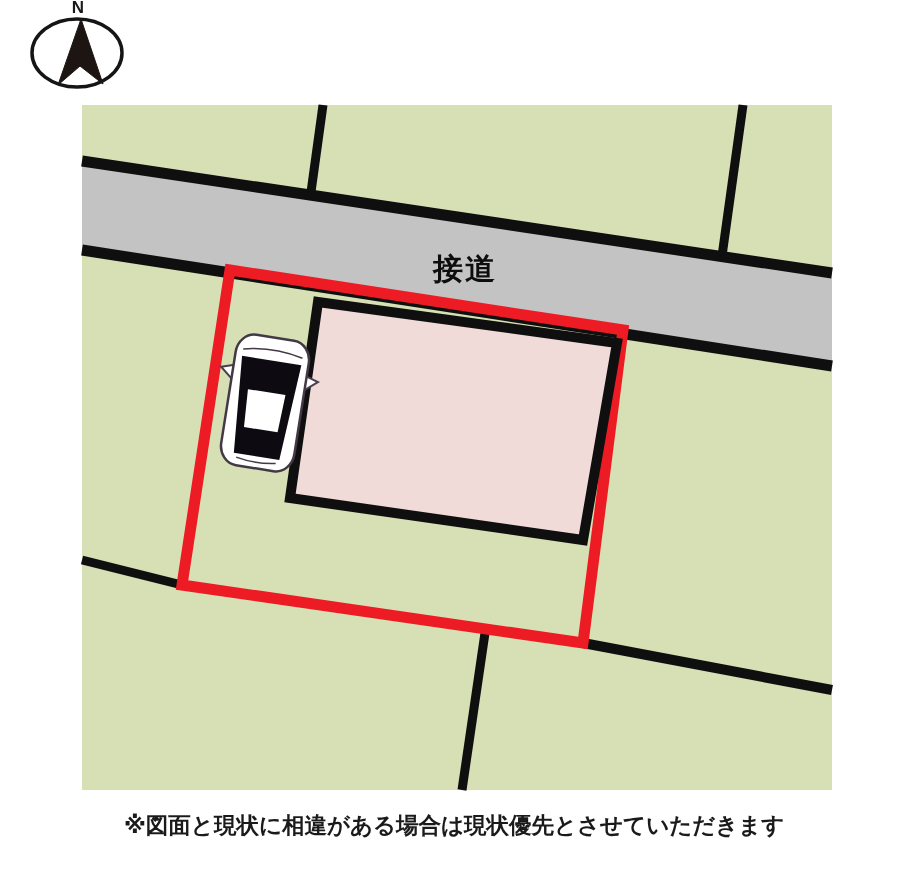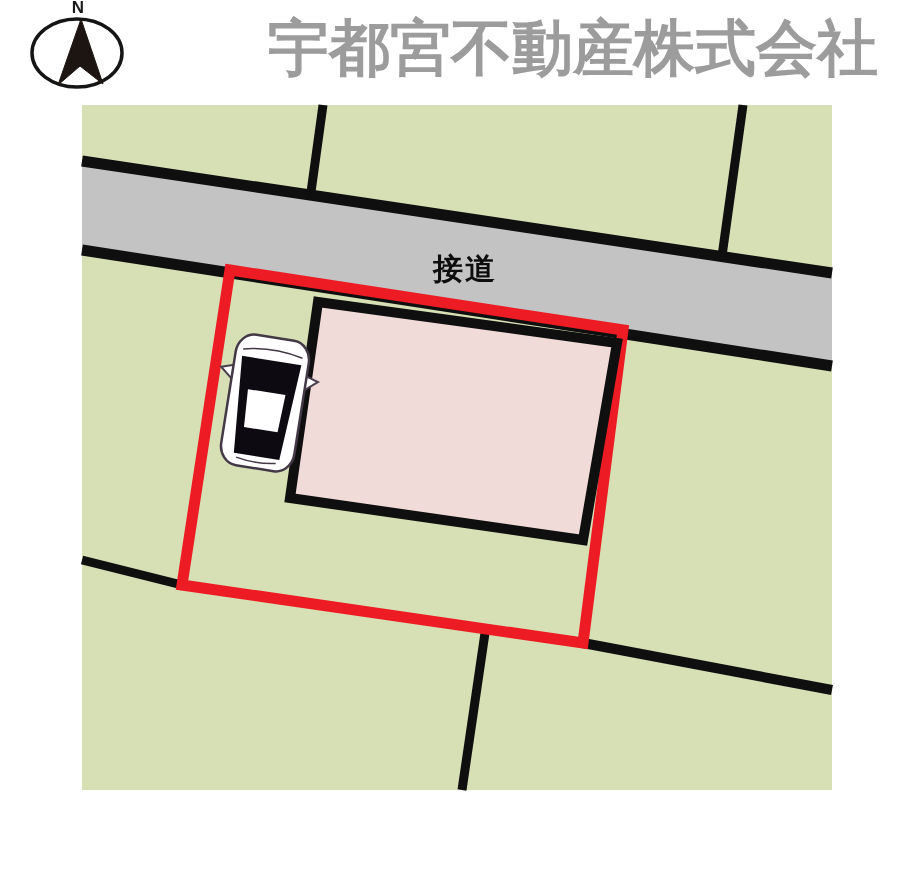--- a/index.html
+++ b/index.html
@@ -67,18 +67,18 @@
       <polygon points="36,-33 49,-29 37,-19" fill="#ffffff" stroke="#4a3f4d" stroke-width="2"></polygon>
       <rect x="-37" y="-66" width="74" height="132" rx="18" ry="20" fill="#ffffff" stroke="#433845" stroke-width="2.5"></rect>
       <path d="M -30,-43 L 30,-43 L 23,54 L -23,54 Z" fill="#0d0a12"></path>
       <polygon points="-19,-11 19,-11 17,27 -17,27" fill="#ffffff"></polygon>
       <path d="M -30,-50 Q 0,-57 30,-50" fill="none" stroke="#433845" stroke-width="1.5"></path>
       <path d="M -20,58 Q 0,62 20,58" fill="none" stroke="#433845" stroke-width="1.5"></path>
     </g>
   </svg>
 
   <div class="compass-n">N</div>
-  <div class="company-title">宇都宮不動産株式会社</div>
 
   <div class="road-label">接道</div>
 
+  <div class="footer-note">※図面と現状に相違がある場合は現状優先とさせていただきます</div>
 
 </div>
 
 </body></html>

